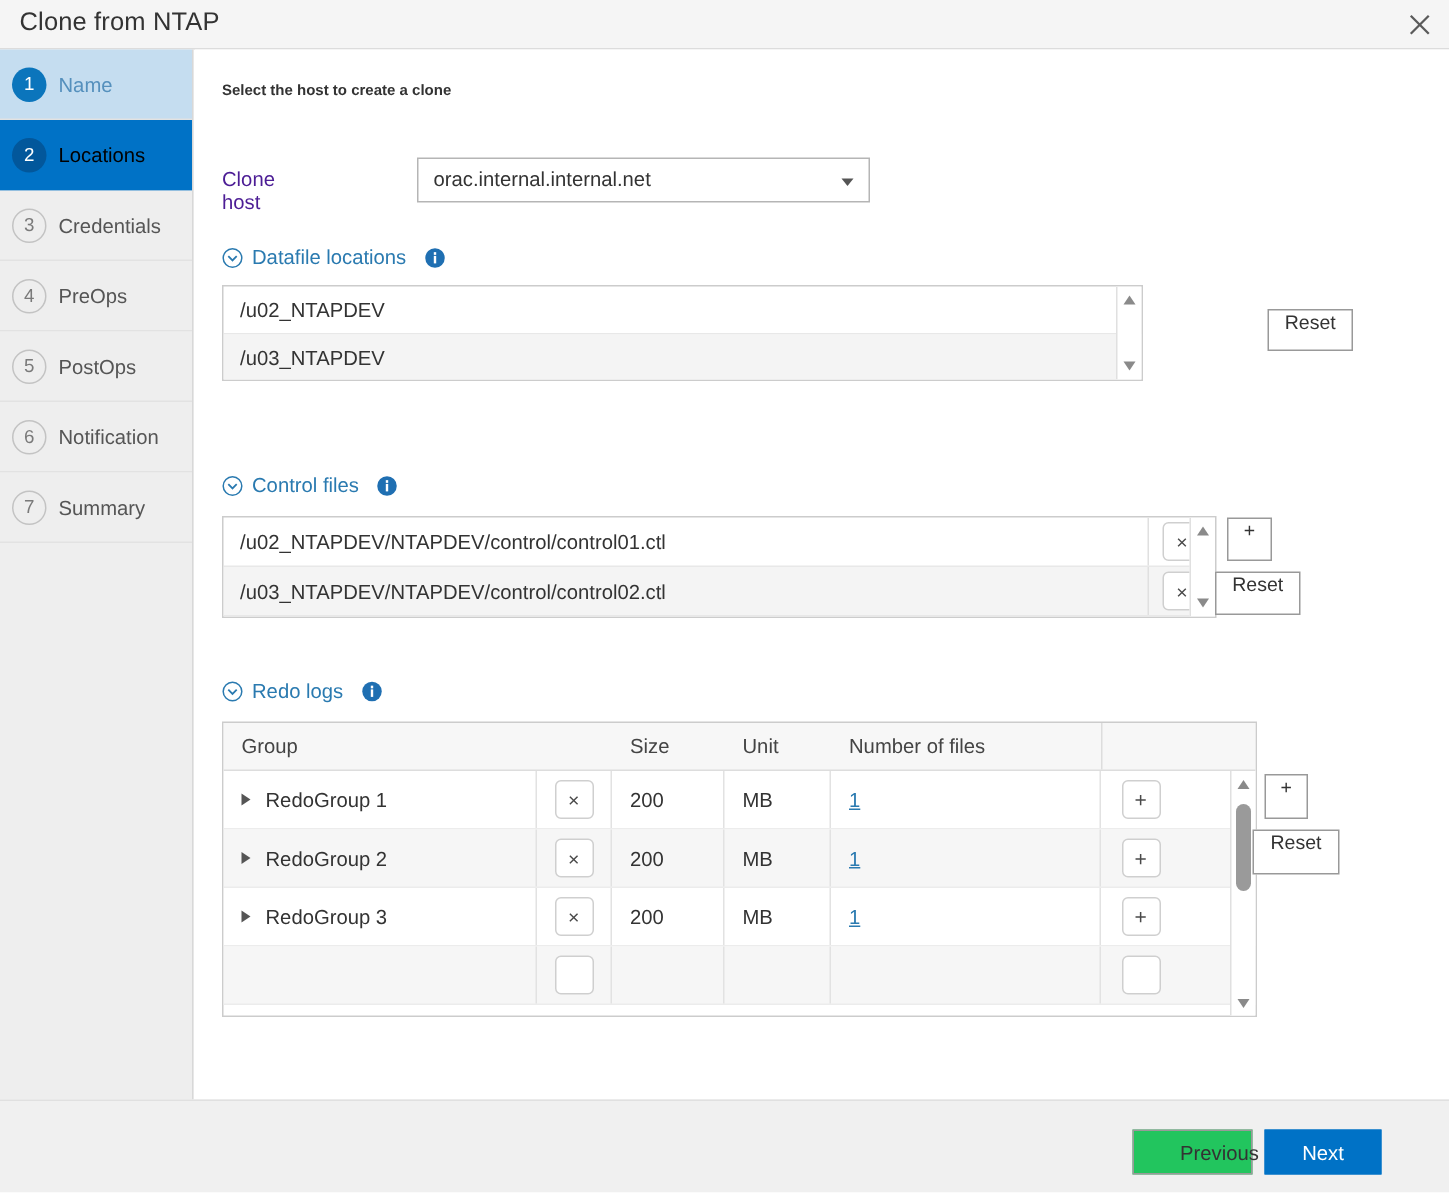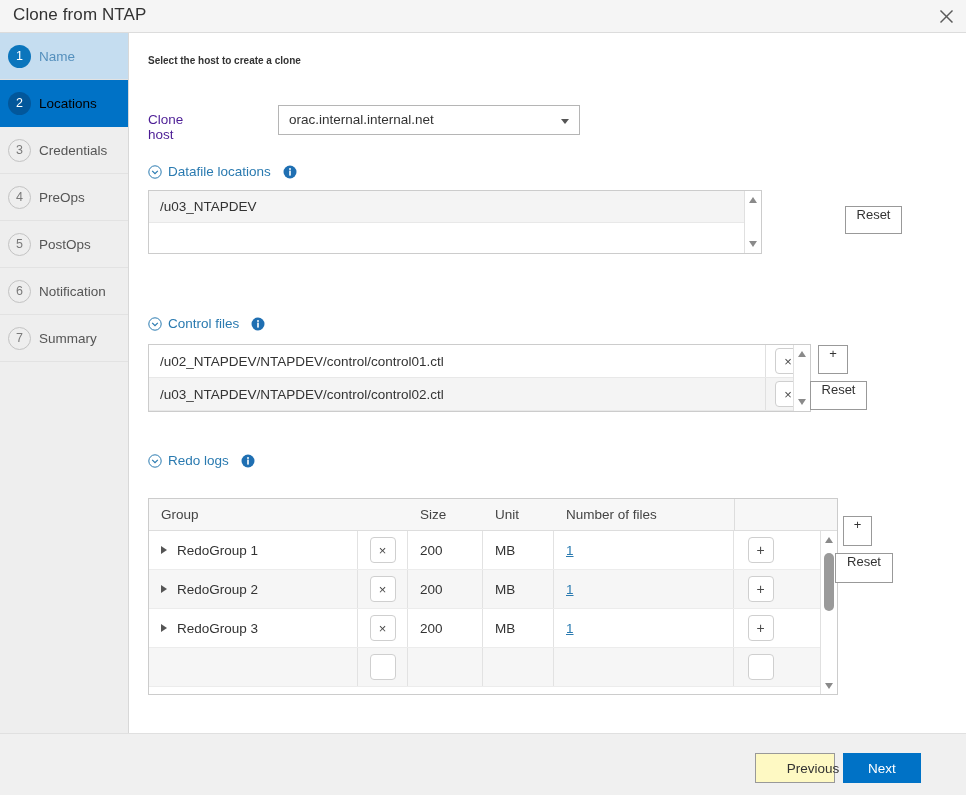--- a/index.html
+++ b/index.html
@@ -220,21 +220,20 @@
     border-left: 1px solid #e0e0e0;
     height: 100%;
   }
 
   
   .redo-table {
     position: absolute;
     border: 1px solid #cccccc;
     background: #ffffff;
     overflow: hidden;
-    margin-top: 17px;
   }
   .rt-head {
     display: flex;
     height: 32px;
     background: #f7f7f7;
     border-bottom: 1px solid #dddddd;
     align-items: center;
   }
   .rt-head .th {
     font-size: 13.5px; color: #444444;
@@ -277,21 +276,21 @@
   .footer {
     position: absolute; left: 0; top: 733px;
     width: 966px; height: 62px;
     background: #f0f0f0;
     border-top: 1px solid #e0e0e0;
   }
   .btn-prev {
     position: absolute; right: 86px; top: 19px;
     width: 80px; height: 30px;
     border: 1px solid #999999;
-    background: #fef9c3;
+    background: #22c55e;
     font-size: 13.5px; color: #333333;
     display: flex; align-items: center; justify-content: center;
     cursor: pointer;
     padding-left: 36px;
   }
   .btn-next {
     position: absolute; right: 0px; top: 19px;
     width: 78px; height: 30px;
     border: 1px solid #0072c6;
     background: #0072c6;
@@ -373,20 +372,23 @@
       <span class="info-icon">
         <svg width="14" height="14" viewBox="0 0 14 14" aria-hidden="true">
           <circle cx="7" cy="7" r="6.5" fill="#1f6fb2"></circle>
           <rect x="6.2" y="5.6" width="1.6" height="5" fill="#ffffff"></rect>
           <rect x="6.2" y="3.1" width="1.6" height="1.8" fill="#ffffff"></rect>
         </svg>
       </span>
     </div>
 
     <div class="listbox" style="left:18px; top:157px; width:614px; height:64px;">
+      <div class="lrow">
+        <span>/u02_NTAPDEV</span>
+      </div>
       <div class="lrow alt">
         <span>/u03_NTAPDEV</span>
       </div>
       <div class="vscroll" style="right:0; top:0; height:62px;">
         <div class="arrow-up"></div>
         <div class="arrow-down"></div>
       </div>
     </div>
 
     <div class="btn-sq" style="left:715px; top:173px; width:57px; height:28px;">

